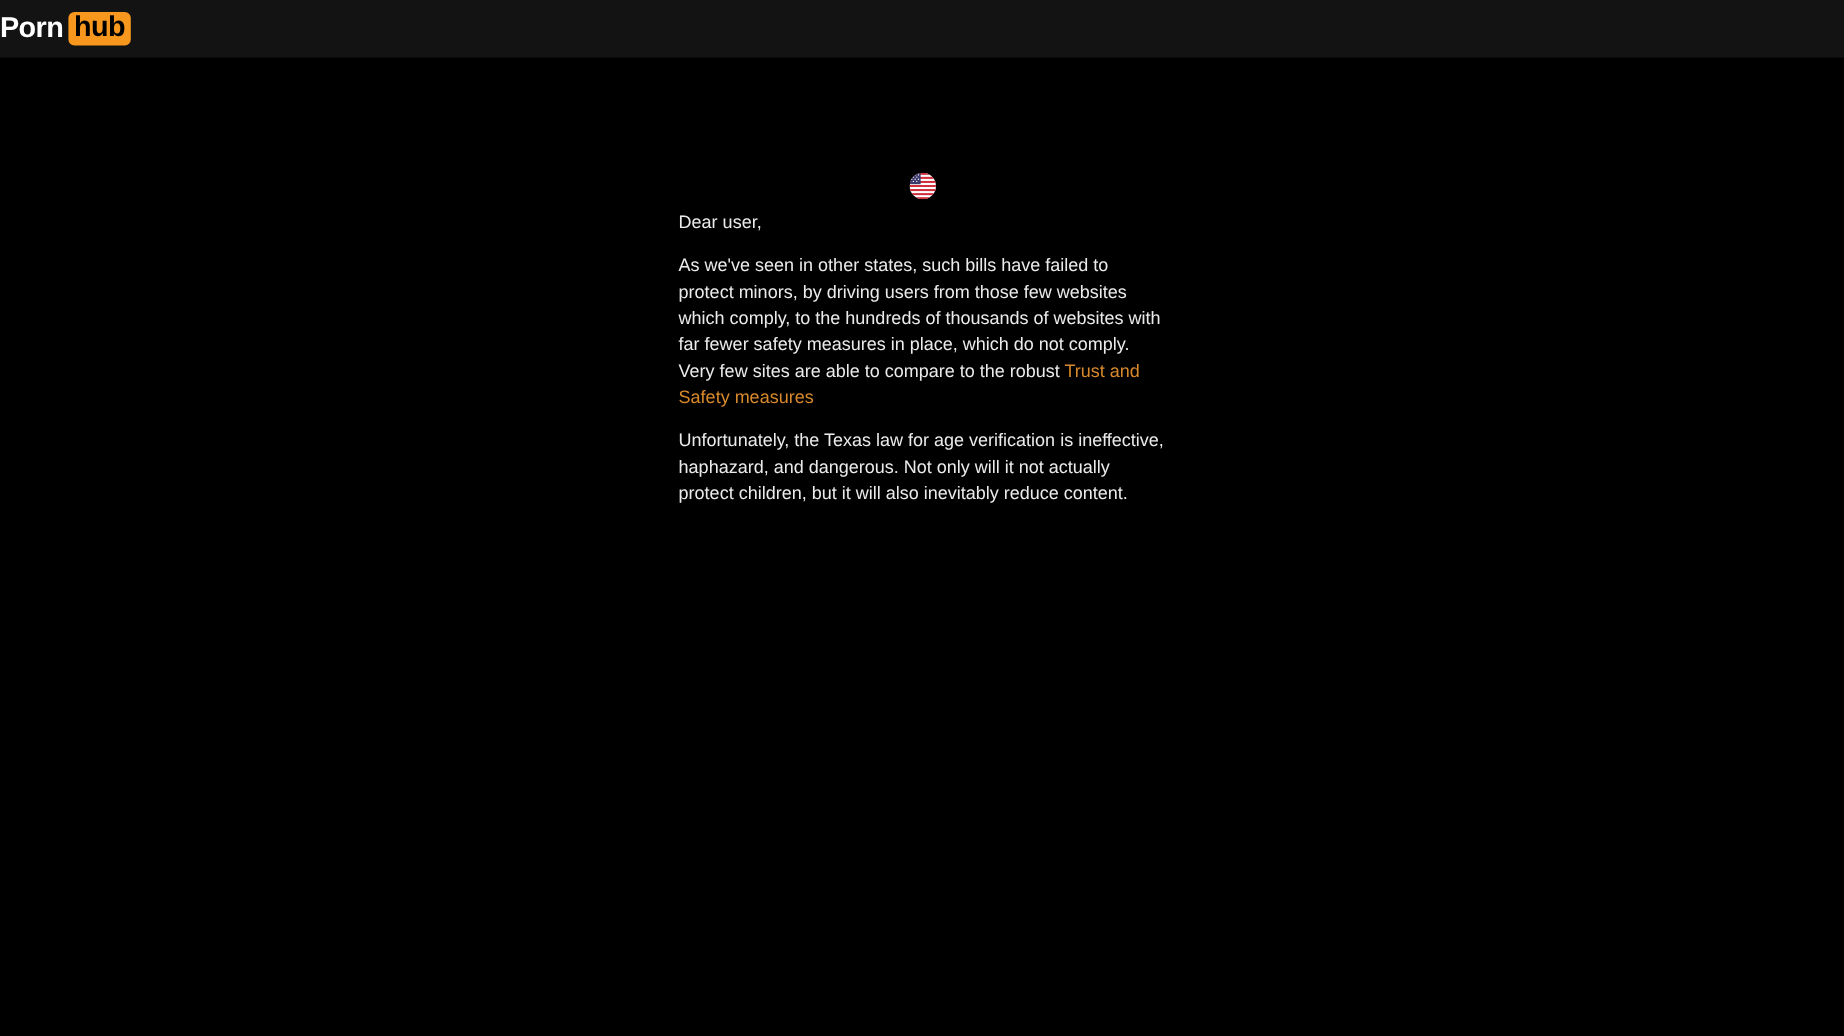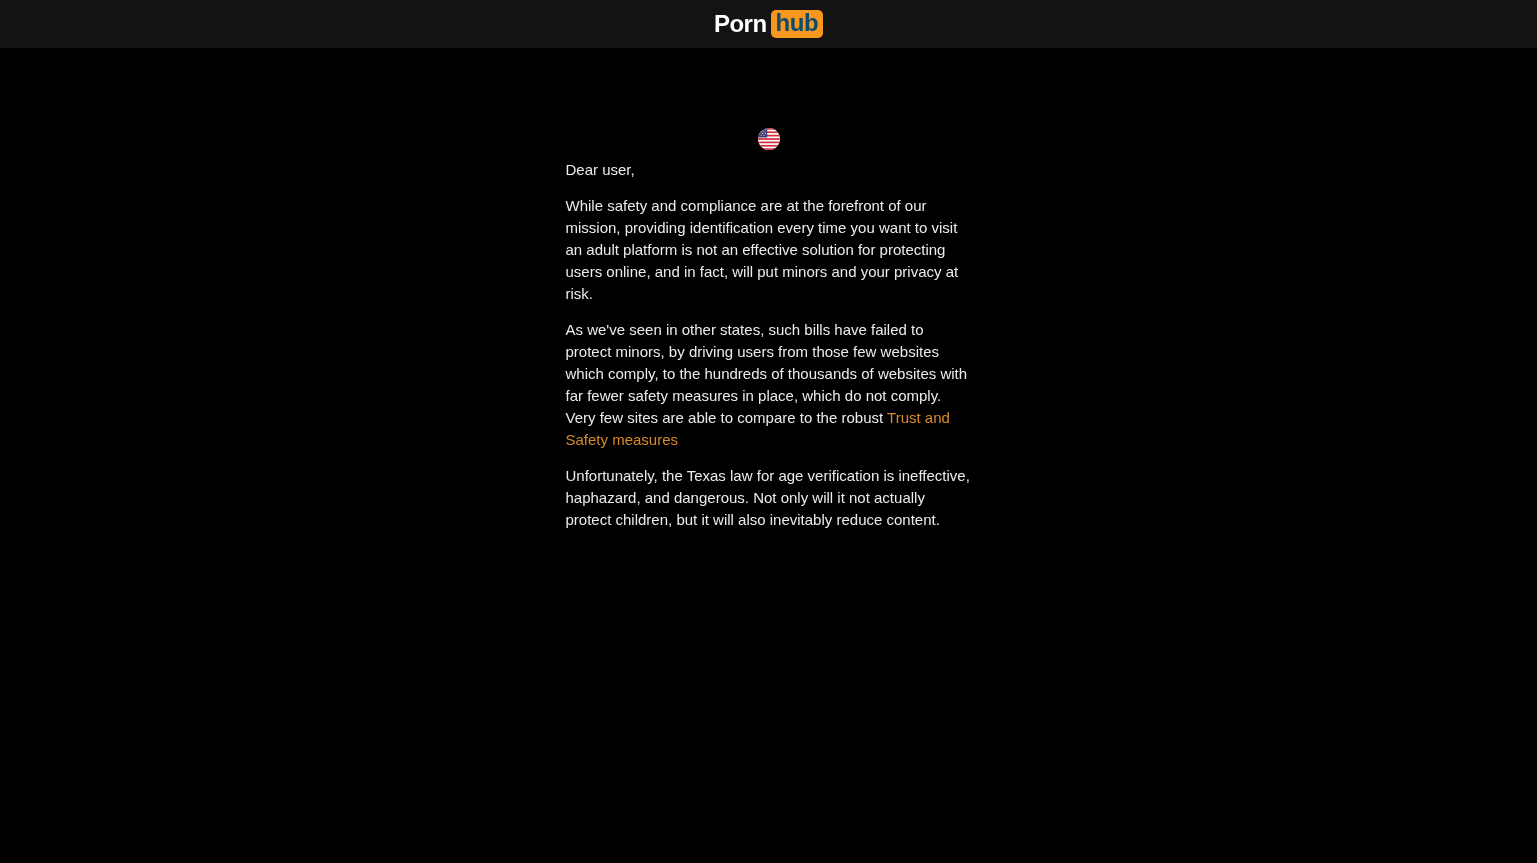--- a/index.html
+++ b/index.html
@@ -11,54 +11,53 @@
     background: #000000;
     font-family: "Liberation Sans", sans-serif;
     overflow: hidden;
   }
   
   .top-nav {
     height: 48px;
     background: #131313;
     display: flex;
     align-items: center;
-    justify-content: center;
   }
   .logo {
     display: inline-flex;
     align-items: center;
     text-decoration: none;
     cursor: pointer;
   }
   .logo-porn {
     color: #ffffff;
     font-weight: 700;
     font-size: 24px;
     letter-spacing: -0.5px;
     margin-right: 4px;
   }
   .logo-hub {
-    color: #0c4a6e;
+    color: #000000;
     font-weight: 700;
     font-size: 24px;
     letter-spacing: -0.5px;
     background: #f7971d;
     border-radius: 5px;
     padding: 0 5px 2px 5px;
     line-height: 26px;
     display: inline-block;
   }
   
   .statement-viewport {
     height: 752px;           
     overflow: hidden;
   }
   .statement-column {
     width: 406px;
-    margin: 0 auto;
+    margin: 16px auto;
     padding-top: 80px;
   }
   .flag-row {
     text-align: center;
     margin-bottom: 9px;
   }
   .flag-row svg { vertical-align: middle; }
   .statement-column p {
     margin: 0 0 14px 0;
     color: #ebebeb;
@@ -111,20 +110,19 @@
           <circle cx="4.6" cy="5.4" r="0.55" fill="#ffffff"></circle>
           <circle cx="7.4" cy="5.4" r="0.55" fill="#ffffff"></circle>
           <circle cx="3.2" cy="7.2" r="0.55" fill="#ffffff"></circle>
           <circle cx="6.0" cy="7.2" r="0.55" fill="#ffffff"></circle>
         </g>
       </svg>
     </div>
 
     <p>Dear user,</p>
 
-    <p>While safety and compliance are at the forefront of our mission, providing identification every time you want to visit an adult platform is not an effective solution for protecting users online, and in fact, will put minors and your privacy at risk.</p>
 
     <p><span>As we've seen in other states, such bills have failed to protect minors, by driving users from those few websites which comply, to the hundreds of thousands of websites with far fewer safety measures in place, which do not comply. Very few sites are able to compare to the robust </span><a href="#">Trust and Safety measures</a></p>
 
     <p>Unfortunately, the Texas law for age verification is ineffective, haphazard, and dangerous. Not only will it not actually protect children, but it will also inevitably reduce content.</p>
 
   </div>
 </main>
 
 </body></html>

